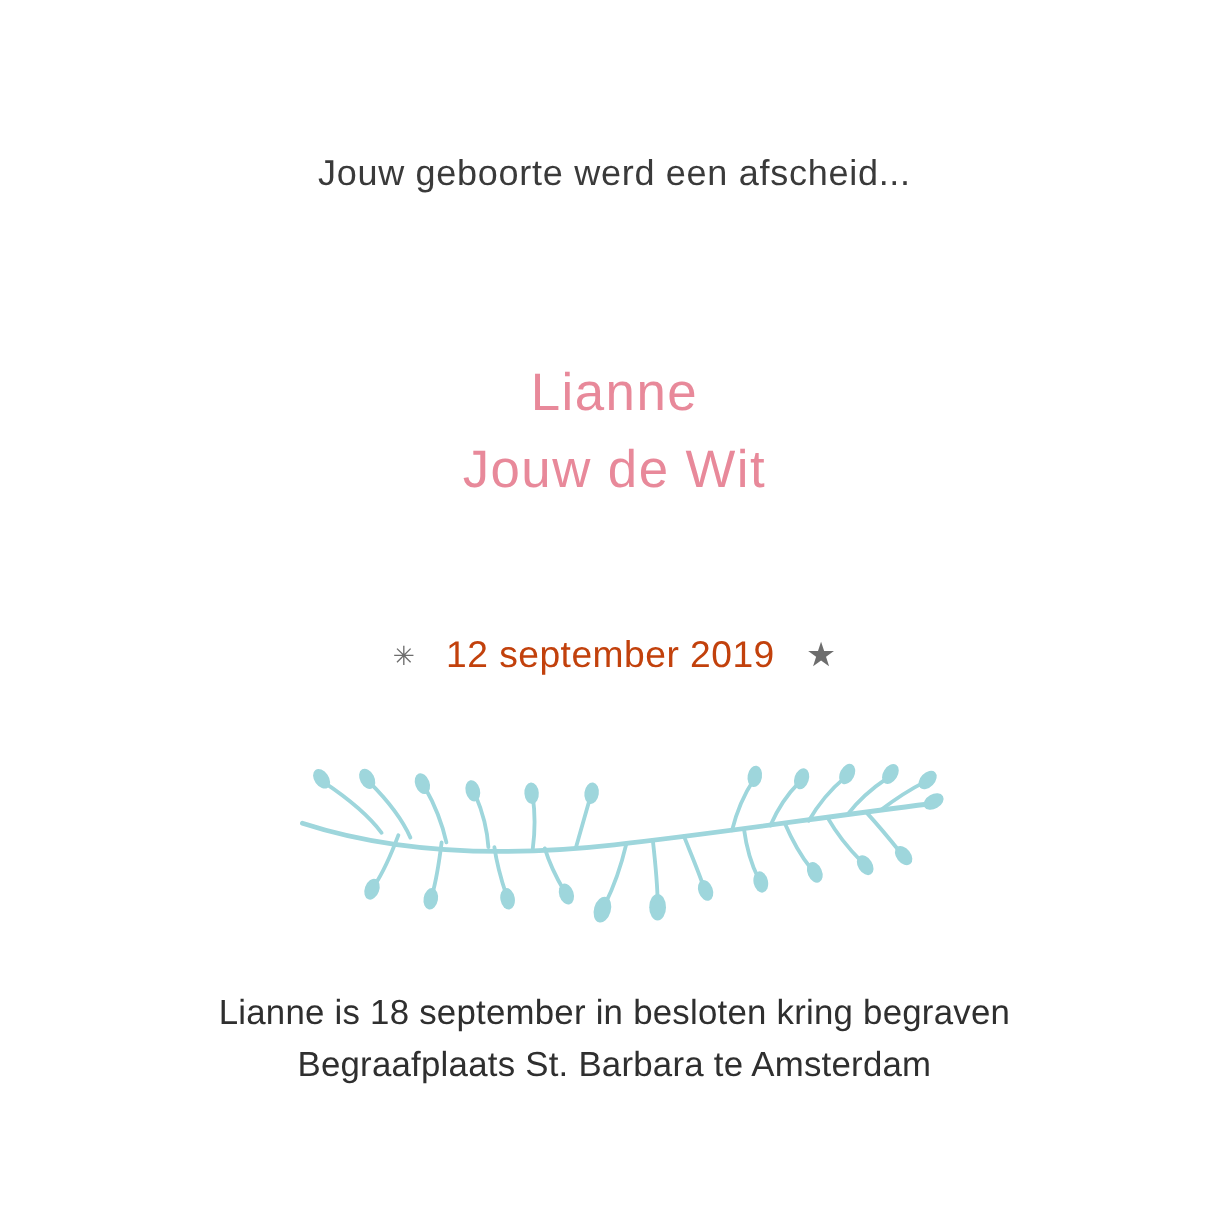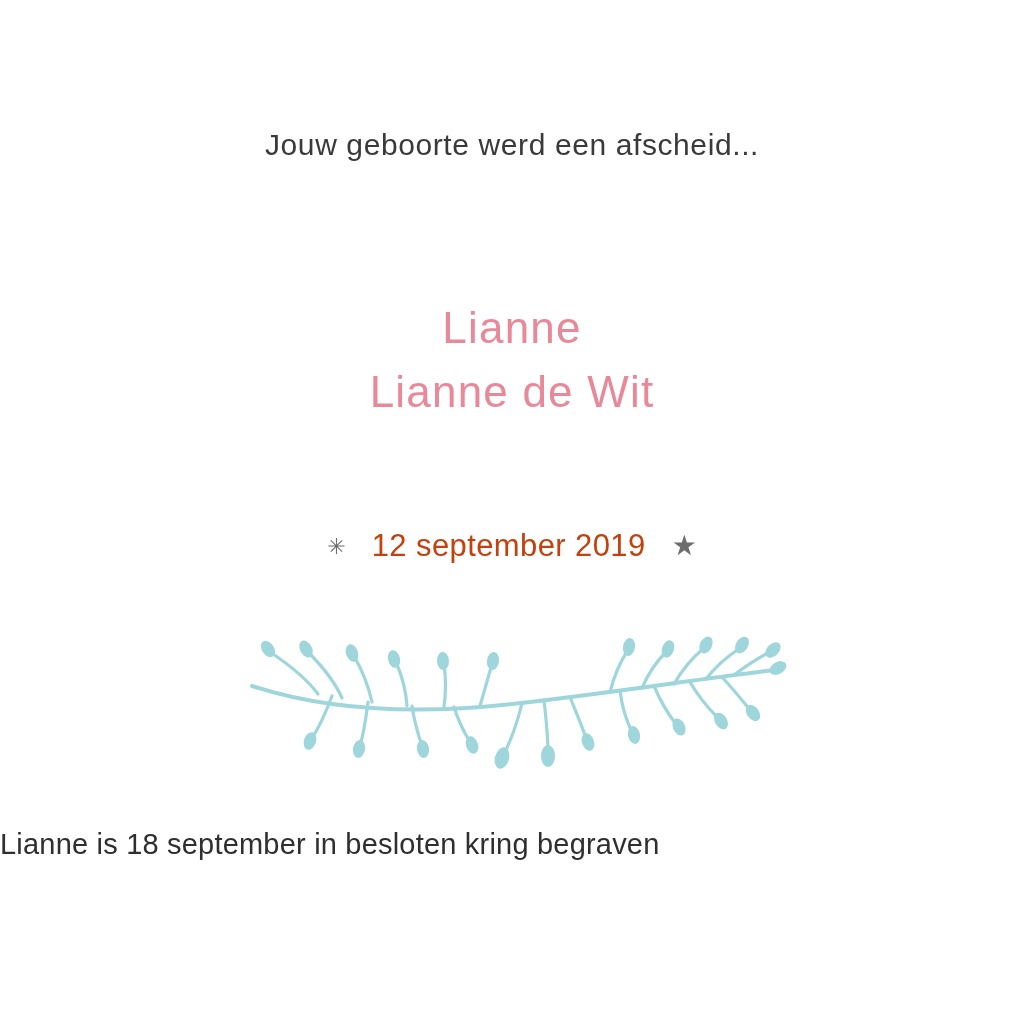--- a/index.html
+++ b/index.html
@@ -91,20 +91,21 @@
     left: 222px;
     width: 580px;
     height: 180px;
   }
 
   .closing {
     position: absolute;
     top: 822px;
     left: 0;
     width: 1024px;
+    text-align: center;
     color: #2f2f2f;
   }
   .closing-line1 {
     font-size: 29px;
     line-height: 44px;
     letter-spacing: 0.2px;
   }
   .closing-line2 {
     font-size: 29px;
     line-height: 44px;
@@ -113,21 +114,21 @@
 </style>
 </head>
 <body>
 
 <div class="card">
 
   <div class="opening-line">Jouw geboorte werd een afscheid...</div>
 
   <div class="names">
     <div class="name-first">Lianne</div>
-    <div class="name-rest">Lianne de Wit</div>
+    <div class="name-rest">Jouw de Wit</div>
   </div>
 
   <div class="date-row">
     <span class="sparkle-icon">✳</span>
     <span class="date-text">12 september 2019</span>
     <span class="star-icon">★</span>
   </div>
 
   <div class="branch">
     <svg viewBox="0 0 580 180" width="580" height="180" aria-hidden="true">
@@ -192,15 +193,16 @@
         <ellipse cx="499" cy="113" rx="6" ry="9" transform="rotate(-32 499 113)"></ellipse>
         <ellipse cx="531" cy="105" rx="6" ry="9" transform="rotate(-38 531 105)"></ellipse>
 
         <ellipse cx="556" cy="60" rx="6" ry="9" transform="rotate(60 556 60)"></ellipse>
       </g>
     </svg>
   </div>
 
   <div class="closing">
     <div class="closing-line1">Lianne is 18 september in besloten kring begraven</div>
+    <div class="closing-line2">Begraafplaats St. Barbara te Amsterdam</div>
   </div>
 
 </div>
 
 </body></html>

